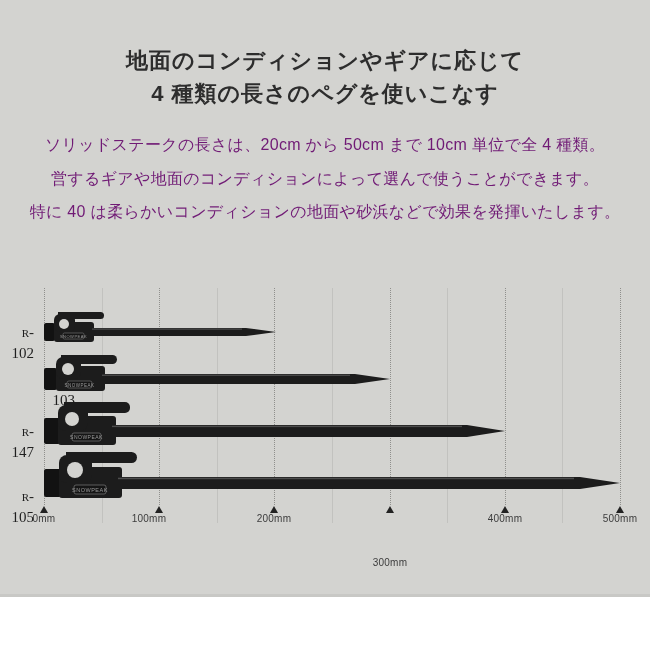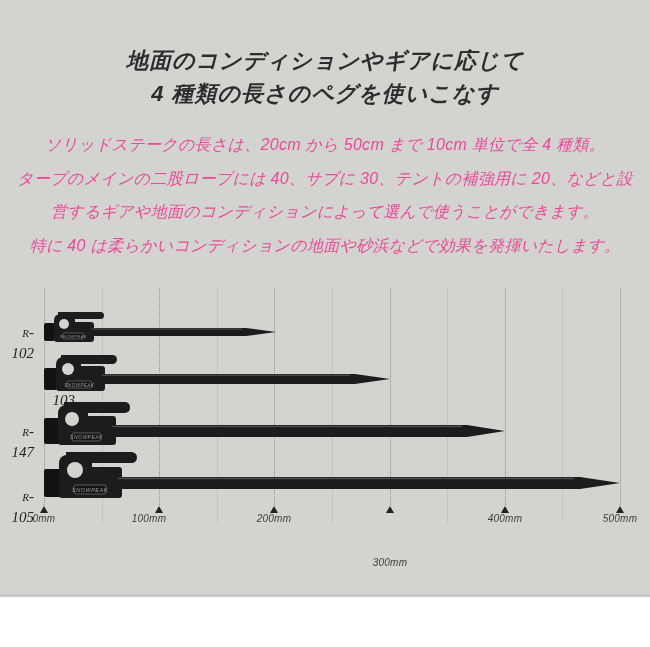--- a/index.html
+++ b/index.html
@@ -1,22 +1,22 @@
 <!DOCTYPE html>
 <html><head>
 <meta charset="utf-8">
 <style>
   html,body{margin:0;padding:0;}
   body{background:#ffffff;font-family:"Liberation Sans","DejaVu Sans",sans-serif;}
-  .stage{position:relative;width:650px;height:647px;overflow:hidden;background:#ffffff;font-style:italic;}
+  .stage{position:relative;width:650px;height:647px;overflow:hidden;background:#ffffff;}
   .panel{position:absolute;left:0;top:0;width:650px;height:594px;background:#d3d3d0;border-bottom:3px solid #c8c8c5;}
   .heading{position:absolute;left:0;top:44px;width:650px;text-align:center;
            font-size:22px;font-weight:bold;color:#2d2d2d;line-height:33px;letter-spacing:1px;}
   .bodytext{position:absolute;left:0;top:128px;width:650px;text-align:center;
-            font-size:16px;color:#ec4899;line-height:33.5px;letter-spacing:0.3px;}
+            font-size:16px;color:#701a75;line-height:33.5px;letter-spacing:0.3px;}
   .figure{position:absolute;left:0;top:0;width:602px;height:594px;}
   .gline-major{position:absolute;top:288px;height:217px;width:0;border-left:1px dotted #8f8f8c;}
   .gline-minor{position:absolute;top:288px;height:235px;width:1px;background:#c2c2bf;}
   .tick-arrow{position:absolute;top:506px;width:0;height:0;
               border-left:4px solid transparent;border-right:4px solid transparent;
               border-bottom:7px solid #222;}
   .tick-label{position:absolute;top:513px;width:50px;text-align:center;
               font-size:10px;color:#3c3c3c;letter-spacing:0.2px;}
   .peg-label{position:absolute;left:0;width:34px;height:20px;line-height:20px;text-align:right;
              font-family:"Liberation Serif","DejaVu Serif",serif;font-size:15px;color:#1f1f1f;}
@@ -30,21 +30,20 @@
 <div class="stage">
   <div class="panel"></div>
 
   <div class="heading">
     <div>地面のコンディションやギアに応じて</div>
     <div>4 種類の長さのペグを使いこなす</div>
   </div>
 
   <div class="bodytext">
     <div>ソリッドステークの長さは、20cm から 50cm まで 10cm 単位で全 4 種類。</div>
-    <div>タープのメインの二股ロープには 40、サブに 30、テントの補強用に 20、などと設</div>
     <div>営するギアや地面のコンディションによって選んで使うことができます。</div>
     <div>特に 40 は柔らかいコンディションの地面や砂浜などで効果を発揮いたします。</div>
   </div>
 
   <div class="figure">
 
     <div class="gline-minor" style="left:102px;"></div>
     <div class="gline-minor" style="left:217px;"></div>
     <div class="gline-minor" style="left:332px;"></div>
     <div class="gline-minor" style="left:447px;"></div>

